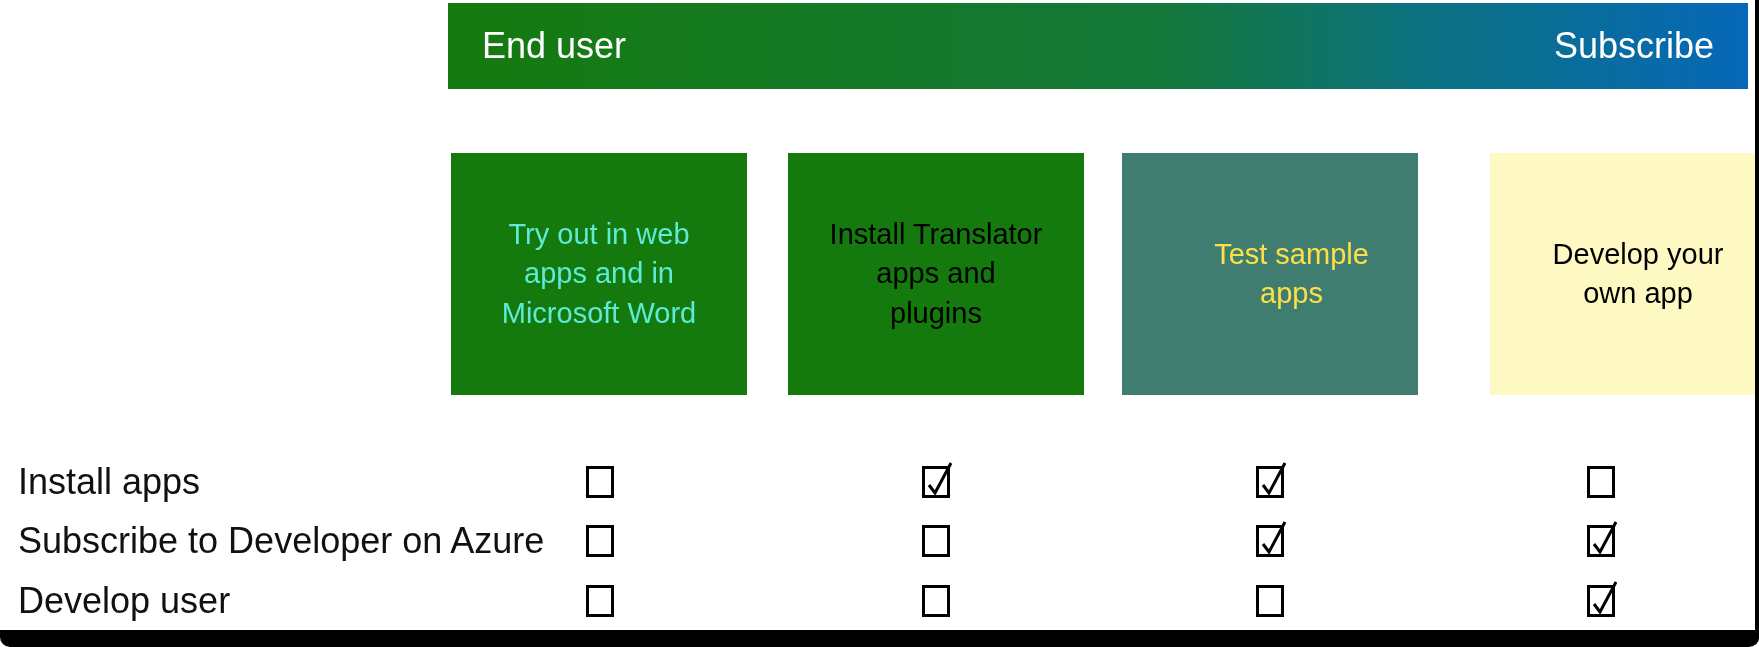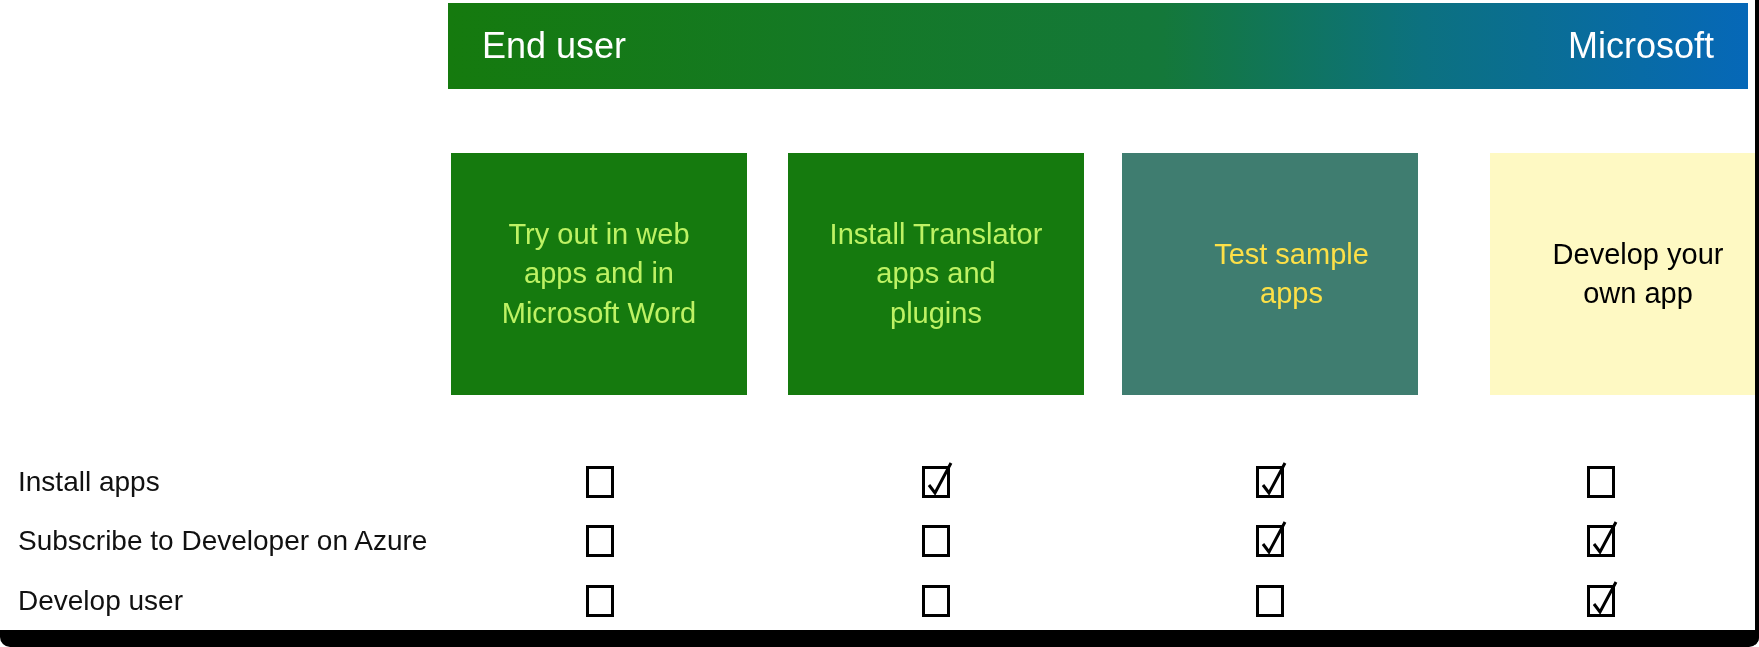--- a/index.html
+++ b/index.html
@@ -49,21 +49,21 @@
     font-size: 29px;
     line-height: 1.36;
     white-space: pre-line;
   }
 
   
   .row-label {
     position: absolute;
     left: 18px;
     transform: translateY(-50%);
-    font-size: 28px;
+    font-size: 36px;
     color: #111111;
     white-space: nowrap;
   }
 
   .checkbox {
     position: absolute;
     width: 22px; height: 26px;
     border: 3px solid #000;
     background: #fff;
     transform: translate(-50%, -50%);
@@ -74,31 +74,31 @@
     overflow: visible;
   }
 </style>
 </head>
 <body>
 
 <div class="slide">
 
   <div class="spectrum-bar" id="spectrum-bar" style="background: linear-gradient(90deg, rgb(21, 122, 14) 0%, rgb(20, 120, 58) 55%, rgb(12, 113, 128) 75%, rgb(6, 104, 184) 100%);">
     <span>End user</span>
-    <span>Microsoft</span>
+    <span>Subscribe</span>
   </div>
 
   <div id="boxes">
       <div class="box" style="left: 451px; background: rgb(21, 122, 14);">
-        <div class="box-title" style="color: #bef264;">Try out in web
+        <div class="box-title" style="color: #5eead4;">Try out in web
 apps and in
 Microsoft Word</div>
       </div>
       <div class="box" style="left: 788px; background: rgb(21, 122, 14);">
-        <div class="box-title" style="color: #bef264;">Install Translator
+        <div class="box-title" style="color: #000000;">Install Translator
 apps and
 plugins</div>
       </div>
       <div class="box" style="left: 1122px; background: rgb(63, 125, 112);">
         <div class="box-title" style="color: #fde047; margin-left: 43px;">Test sample
 apps</div>
       </div>
       <div class="box" style="left: 1490px; background: #fef9c3; justify-content: center;">
         <div class="box-title" style="color: rgb(0, 0, 0);">Develop your
 own app</div>

